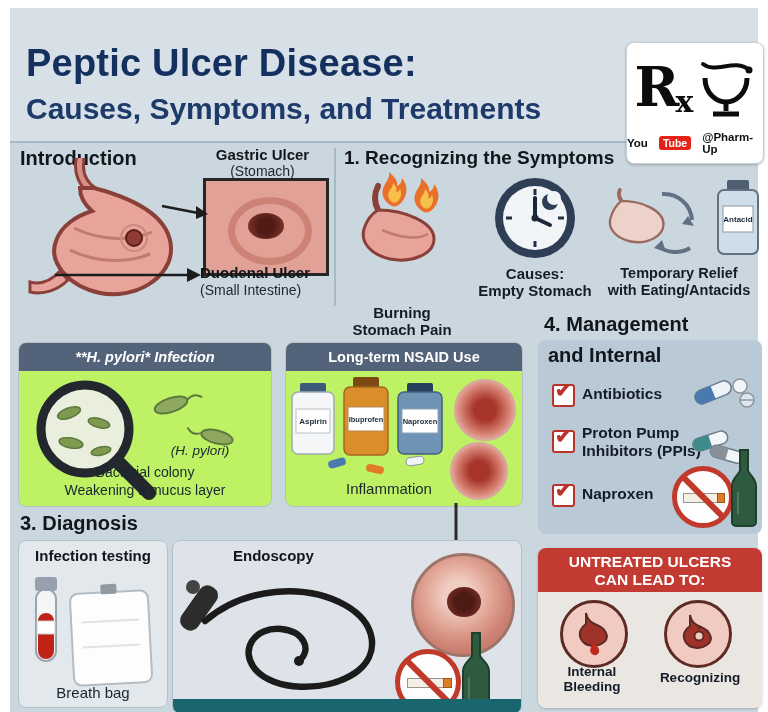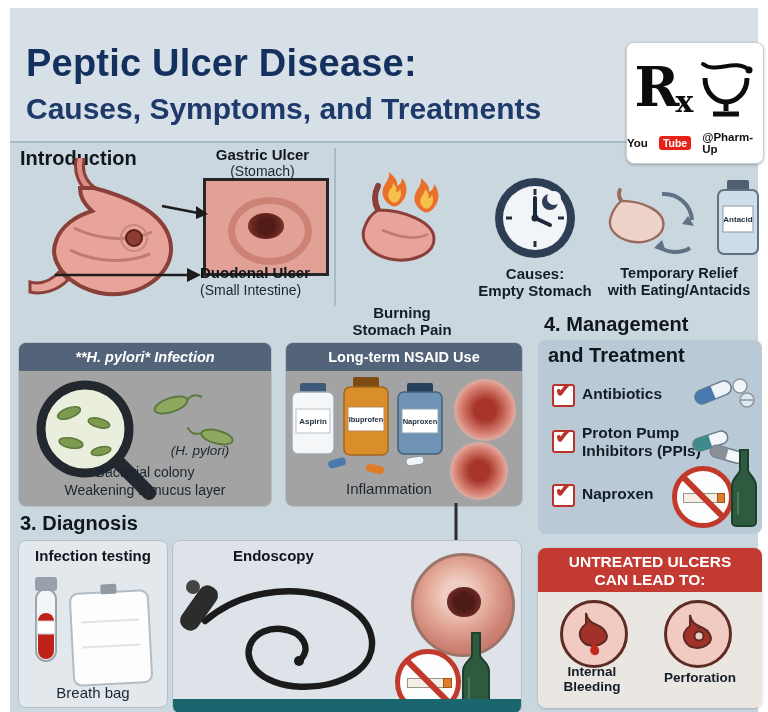--- a/index.html
+++ b/index.html
@@ -29,21 +29,21 @@
 
   .inset{left:203px;top:178px;width:120px;height:92px;background:#e2a197;border:3px solid #262626;overflow:hidden;}
   .inset-ring{position:absolute;left:22px;top:16px;width:70px;height:54px;border:7px solid #cc8376;border-radius:50%;}
   .inset-crater{position:absolute;left:42px;top:32px;width:36px;height:26px;border-radius:50%;
                 background:radial-gradient(circle,#511b16 0 35%,#8e3b33 100%);}
 
   .lbl-b{font-weight:700;font-size:15px;color:#10161c;}
   .lbl-r{font-size:14px;color:#1a2530;}
   .sym-label{font-size:15px;font-weight:600;color:#141d27;text-align:center;line-height:17px;}
 
-  .panel{background:#a3a3a3;border:1px solid #b4c0ca;border-radius:8px;overflow:hidden;}
+  .panel{background:#bef264;border:1px solid #b4c0ca;border-radius:8px;overflow:hidden;}
   .panel-hdr{position:absolute;left:0;top:0;width:100%;height:28px;background:#536379;color:#fff;
              font-size:14.5px;font-weight:700;text-align:center;line-height:28px;}
   .italic{font-style:italic;}
 
   .mgmt-panel{left:538px;top:340px;width:224px;height:194px;background:#b9c9d6;border-radius:8px;}
   .cb{width:19px;height:19px;background:#fff;border:2.5px solid #b9332a;border-radius:3px;}
   .cb span{position:absolute;left:1px;top:-8px;font-size:20px;color:#b9332a;font-weight:700;}
   .mgmt-label{font-size:15.5px;font-weight:600;color:#141d27;line-height:18px;}
 
   .nosmoke{border-radius:50%;background:#fdfdfd;border:5px solid #c0392b;}
@@ -130,20 +130,21 @@
   <svg class="abs" style="left:55px;top:266px;" width="148" height="18">
     <line x1="0" y1="9" x2="134" y2="9" stroke="#1c1c1c" stroke-width="2.5"></line>
     <polygon points="132,2 146,9 132,16" fill="#1c1c1c"></polygon>
   </svg>
 
   <div class="abs lbl-b" style="left:195px;top:146px;width:135px;text-align:center;">Gastric Ulcer</div>
   <div class="abs lbl-r" style="left:195px;top:163px;width:135px;text-align:center;">(Stomach)</div>
   <div class="abs lbl-b" style="left:200px;top:264px;">Duodenal Ulcer</div>
   <div class="abs lbl-r" style="left:200px;top:282px;">(Small Intestine)</div>
 
+  <div class="abs h-sub" style="left:344px;top:147px;">1. Recognizing the Symptoms</div>
 
   <svg class="abs" style="left:348px;top:172px;" width="108" height="90" viewBox="0 0 108 90">
     <g transform="translate(30,0)">
       <path d="M14 34 C6 30 2 22 6 14 C8 10 12 6 11 0 C18 6 20 10 19 14 C23 12 24 9 24 6 C29 12 30 20 26 27 C22 33 18 36 14 34 Z" fill="#e8702a"></path>
       <path d="M14 30 C10 27 9 22 12 18 C13 16 15 14 15 11 C19 15 19 18 18 20 C21 20 21 18 22 17 C24 21 23 26 20 29 C18 31 16 31 14 30 Z" fill="#f7c04a"></path>
     </g>
     <g transform="translate(62,6)">
       <path d="M14 34 C6 30 2 22 6 14 C8 10 12 6 11 0 C18 6 20 10 19 14 C23 12 24 9 24 6 C29 12 30 20 26 27 C22 33 18 36 14 34 Z" fill="#e8702a"></path>
       <path d="M14 30 C10 27 9 22 12 18 C13 16 15 14 15 11 C19 15 19 18 18 20 C21 20 21 18 22 17 C24 21 23 26 20 29 C18 31 16 31 14 30 Z" fill="#f7c04a"></path>
     </g>
@@ -246,21 +247,21 @@
     <div class="abs inflam" style="left:164px;top:99px;width:54px;height:54px;"></div>
     <div class="abs lbl-r" style="left:18px;top:137px;width:170px;text-align:center;font-size:15px;">Inflammation</div>
   </div>
 
   <svg class="abs" style="left:436px;top:503px;" width="40" height="42">
     <line x1="20" y1="0" x2="20" y2="40" stroke="#2b2b2b" stroke-width="3"></line>
   </svg>
 
   <div class="abs h-section" style="left:544px;top:313px;">4. Management</div>
   <div class="abs mgmt-panel">
-    <div class="abs h-section" style="left:10px;top:4px;">and Treatment</div>
+    <div class="abs h-section" style="left:10px;top:4px;">and Internal</div>
 
     <div class="abs cb" style="left:14px;top:44px;">
         <span>✔</span>
       </div>
     <div class="abs mgmt-label" style="left:44px;top:45px;">Antibiotics</div>
     <svg class="abs" style="left:146px;top:32px;" width="72" height="42" viewBox="0 0 72 42">
       <g transform="rotate(-22 30 20)">
         <rect x="10" y="13" width="38" height="14" rx="7" fill="#eef3f7" stroke="#6a7b8a" stroke-width="1.5"></rect>
         <path d="M29 13 H17 a7 7 0 0 0 0 14 H29 Z" fill="#4a79b0"></path>
       </g>
@@ -354,16 +355,16 @@
       <div class="abs circle-icon" style="left:126px;top:8px;width:62px;height:62px;">
         <svg width="42" height="44" viewBox="0 0 42 44">
           <path d="M13 3 C14 9 18 13 24 15 C33 19 37 27 31 32 C24 38 12 37 8 29 C5 23 8 17 13 14 Z" fill="#a03229" stroke="#5d2b24" stroke-width="2"></path>
           <circle cx="22" cy="24" r="4.5" fill="#f1cbc2" stroke="#5d2b24" stroke-width="2"></circle>
           <line x1="22" y1="14" x2="22" y2="17" stroke="#5d2b24" stroke-width="2"></line>
           <line x1="29" y1="20" x2="31" y2="18" stroke="#5d2b24" stroke-width="2"></line>
         </svg>
       </div>
       <div class="abs unt-label pre" style="left:6px;top:72px;width:96px;">Internal
 Bleeding</div>
-      <div class="abs unt-label" style="left:112px;top:78px;width:100px;">Perforation</div>
+      <div class="abs unt-label" style="left:112px;top:78px;width:100px;">Recognizing</div>
     </div>
   </div>
 </div>
 
 </body></html>

